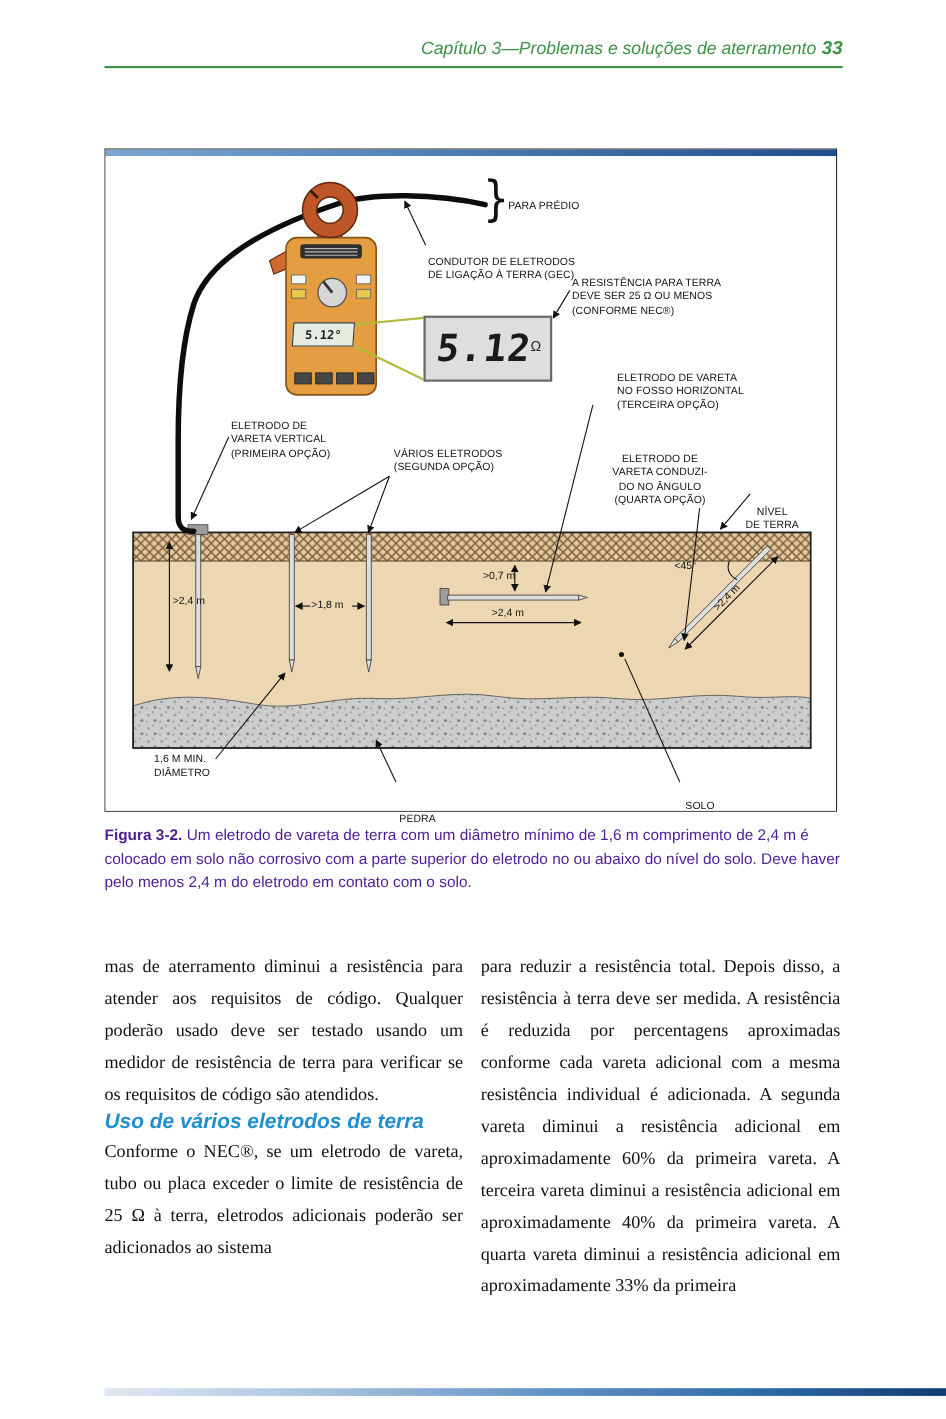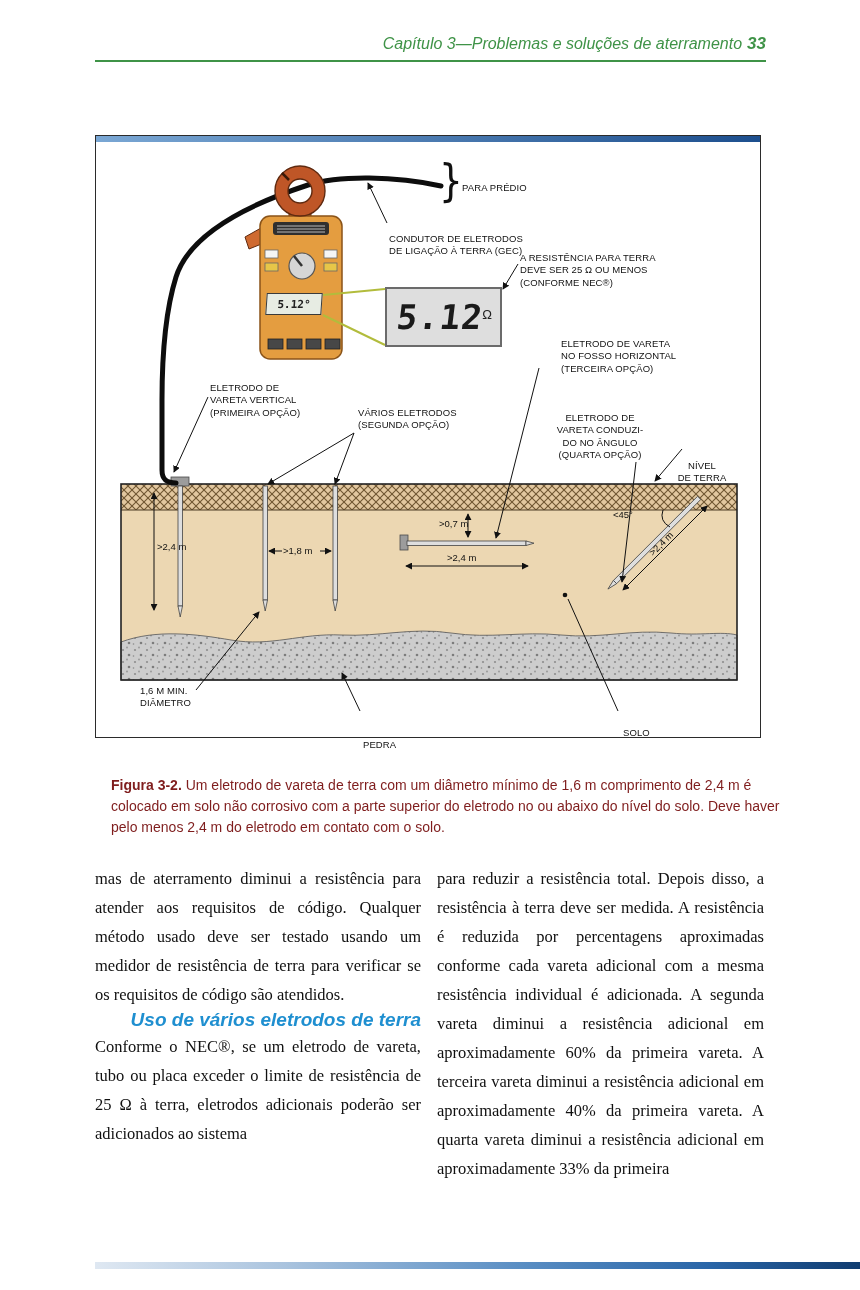--- a/index.html
+++ b/index.html
@@ -36,32 +36,32 @@
   .big-display .unit{position:absolute;right:8px;top:18px;font-size:13px;color:#222;}
   .small-display{position:absolute;left:170px;top:151px;width:56px;height:22px;
     background:#e7ece3;border:1.5px solid #3a3a3a;box-sizing:border-box;
     display:flex;align-items:center;justify-content:center;
     font-family:"DejaVu Sans Mono",monospace;font-weight:bold;font-size:11px;color:#222;
     transform:skewX(-4deg);}
 
   .rot45{transform:rotate(-45deg);text-align:center;width:48px;}
 
   
-  .caption{position:absolute;top:775px;left:95px;width:672px;
-           font-size:14px;line-height:1.5;color:#7f1d1d;margin-left:16px;}
+  .caption{position:absolute;top:749px;left:95px;width:672px;
+           font-size:14px;line-height:1.5;color:#4c1d95;}
   .caption b{font-weight:bold;}
 
   
   .col{position:absolute;top:864px;font-family:"Liberation Serif",serif;
        font-size:16.5px;line-height:29px;color:#101010;text-align:justify;}
   .col-left{left:95px;width:326px;}
   .col-right{left:437px;width:327px;}
   .col p{margin:0;}
   .sec-heading{font-family:"Liberation Sans",sans-serif;font-weight:bold;font-style:italic;
-               font-size:19px;color:#1f8fd0;margin:15px 0 9px 0;line-height:1.2;text-align:right;}
+               font-size:19px;color:#1f8fd0;margin:15px 0 9px 0;line-height:1.2;text-align:left;}
 
   
   .bottom-bar{position:absolute;left:95px;right:0;top:1262px;height:7px;
     background:linear-gradient(90deg,#dfe8f2 0%,#a9c3de 25%,#5b8fc4 55%,#2a66a8 80%,#103c70 100%);}
 </style>
 </head>
 <body>
 
 <div class="page">
 
@@ -211,21 +211,21 @@
       <div class="dim" style="left:343px;top:376px;">&gt;0,7 m</div>
       <div class="dim" style="left:351px;top:410px;">&gt;2,4 m</div>
       <div class="dim" style="left:517px;top:367px;">&lt;45°</div>
       <div class="dim rot45" style="left:541px;top:396px;">&gt;2,4 m</div>
     </div>
   </div>
 
   <div class="caption"><b>Figura 3-2.</b><span> Um eletrodo de vareta de terra com um diâmetro mínimo de 1,6 m comprimento de 2,4 m é colocado em solo não corrosivo com a parte superior do eletrodo no ou abaixo do nível do solo. Deve haver pelo menos 2,4 m do eletrodo em contato com o solo.</span></div>
 
   <div class="col col-left">
-    <p>mas de aterramento diminui a resistência para atender aos requisitos de código. Qualquer método usado deve ser testado usando um medidor de resistência de terra para verificar se os requisitos de código são atendidos.</p>
+    <p>mas de aterramento diminui a resistência para atender aos requisitos de código. Qualquer poderão usado deve ser testado usando um medidor de resistência de terra para verificar se os requisitos de código são atendidos.</p>
     <p class="sec-heading">Uso de vários eletrodos de terra</p>
     <p>Conforme o NEC®, se um eletrodo de vareta, tubo ou placa exceder o limite de resistência de 25 Ω à terra, eletrodos adicionais poderão ser adicionados ao sistema</p>
   </div>
   <div class="col col-right">
     <p>para reduzir a resistência total. Depois disso, a resistência à terra deve ser medida. A resistência é reduzida por percentagens aproximadas conforme cada vareta adicional com a mesma resistência individual é adicionada. A segunda vareta diminui a resistência adicional em aproximadamente 60% da primeira vareta. A terceira vareta diminui a resistência adicional em aproximadamente 40% da primeira vareta. A quarta vareta diminui a resistência adicional em aproximadamente 33% da primeira</p>
   </div>
 
   <div class="bottom-bar"></div>
 
 </div>

